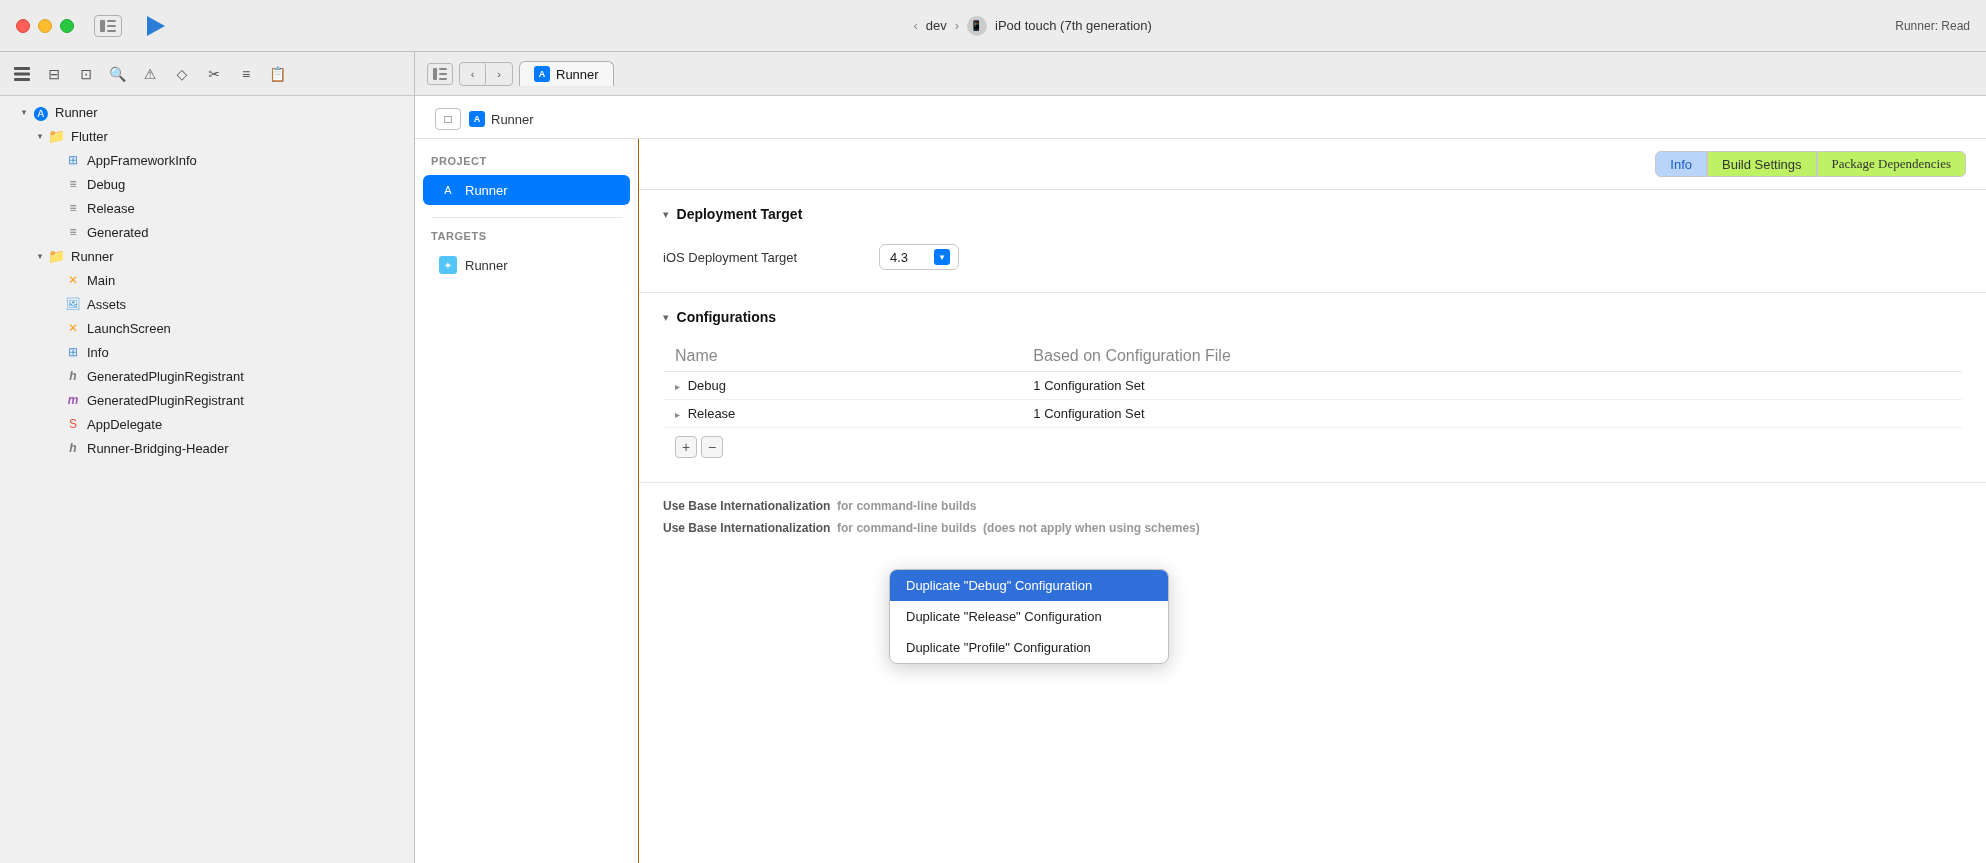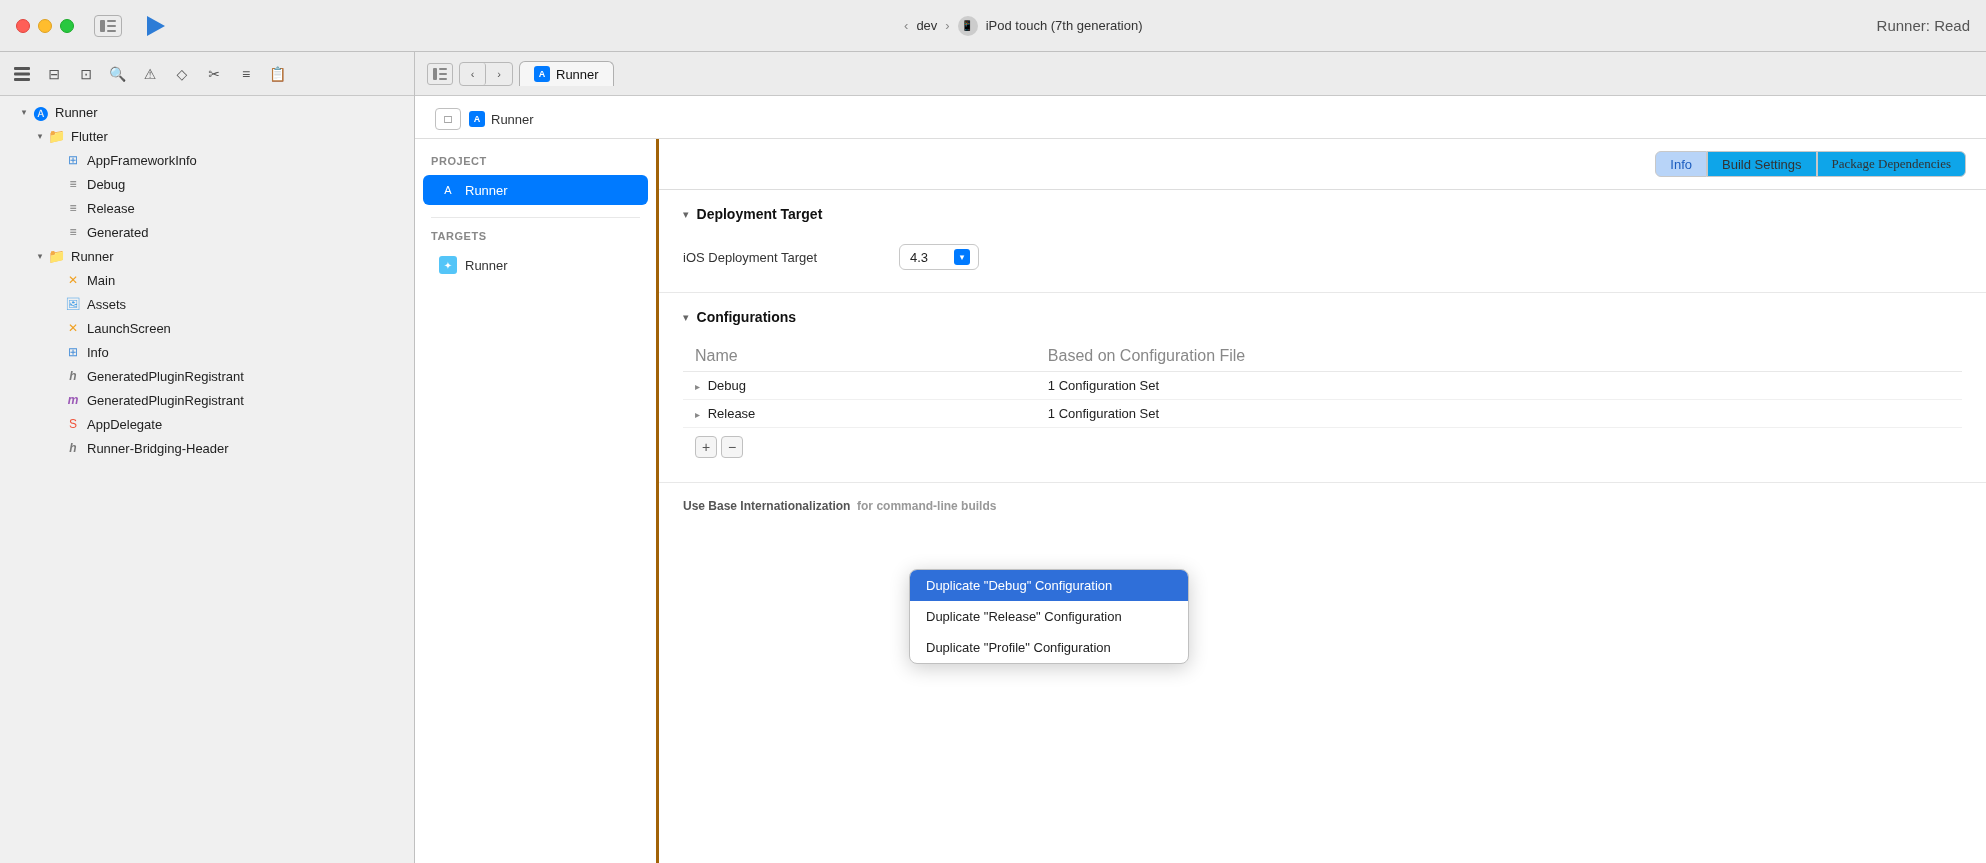--- a/index.html
+++ b/index.html
@@ -85,21 +85,21 @@
       width: 20px;
       height: 20px;
       border-radius: 50%;
       background: #ccc;
       display: flex;
       align-items: center;
       justify-content: center;
       font-size: 10px;
     }
     .title-right {
-      font-size: 15px;
+      font-size: 12px;
       color: #555;
       font-weight: 500;
     }
 
     
     .main-layout {
       display: flex;
       flex: 1;
       overflow: hidden;
     }
@@ -308,22 +308,22 @@
 
     
     .main-content {
       display: flex;
       flex: 1;
       overflow: hidden;
     }
 
     
     .project-panel {
-      width: 244px;
-      border-right: 3px solid #a16207;
+      width: 224px;
+      border-right: 1px solid #a16207;
       background: white;
       padding: 16px 0;
       flex-shrink: 0;
     }
 
     .panel-section-title {
       font-size: 11px;
       font-weight: 700;
       color: #888;
       letter-spacing: 0.05em;
@@ -376,21 +376,21 @@
       display: flex;
       align-items: center;
       justify-content: flex-end;
       padding: 12px 20px;
       border-bottom: 1px solid #ddd;
       gap: 8px;
     }
 
     .seg-btn {
       padding: 4px 14px;
-      background: #0ea5e9;
+      background: #bef264;
       border: 1px solid #c8c8c8;
       font-size: 13px;
       cursor: pointer;
       color: #333;
     }
     .seg-btn:first-child { border-radius: 6px 0 0 6px; }
     .seg-btn:last-child { border-radius: 0 6px 6px 0; font-family: Liberation Serif, serif; }
     .seg-btn.active {
       background: #b8d4f8;
       color: #1a5cbf;
@@ -799,20 +799,23 @@
           <div class="config-actions">
             <div class="config-btn">+</div>
             <div class="config-btn">−</div>
           </div>
         </div>
 
         <div class="loc-section">
           <div class="loc-text">
             Use Base Internationalization &nbsp;<span style="color:#999;">for command-line builds</span>
           </div>
+          <div class="loc-text" style="margin-top:8px;">
+            Use Base Internationalization &nbsp;<span style="color:#999;">for command-line builds &nbsp;<span>(does not apply when using schemes)</span></span>
+          </div>
         </div>
 
         <div class="dropdown-menu">
           <div class="dropdown-menu-item highlighted">Duplicate "Debug" Configuration</div>
           <div class="dropdown-menu-item">Duplicate "Release" Configuration</div>
           <div class="dropdown-menu-item">Duplicate "Profile" Configuration</div>
         </div>
       </div>
     </div>
   </div>

